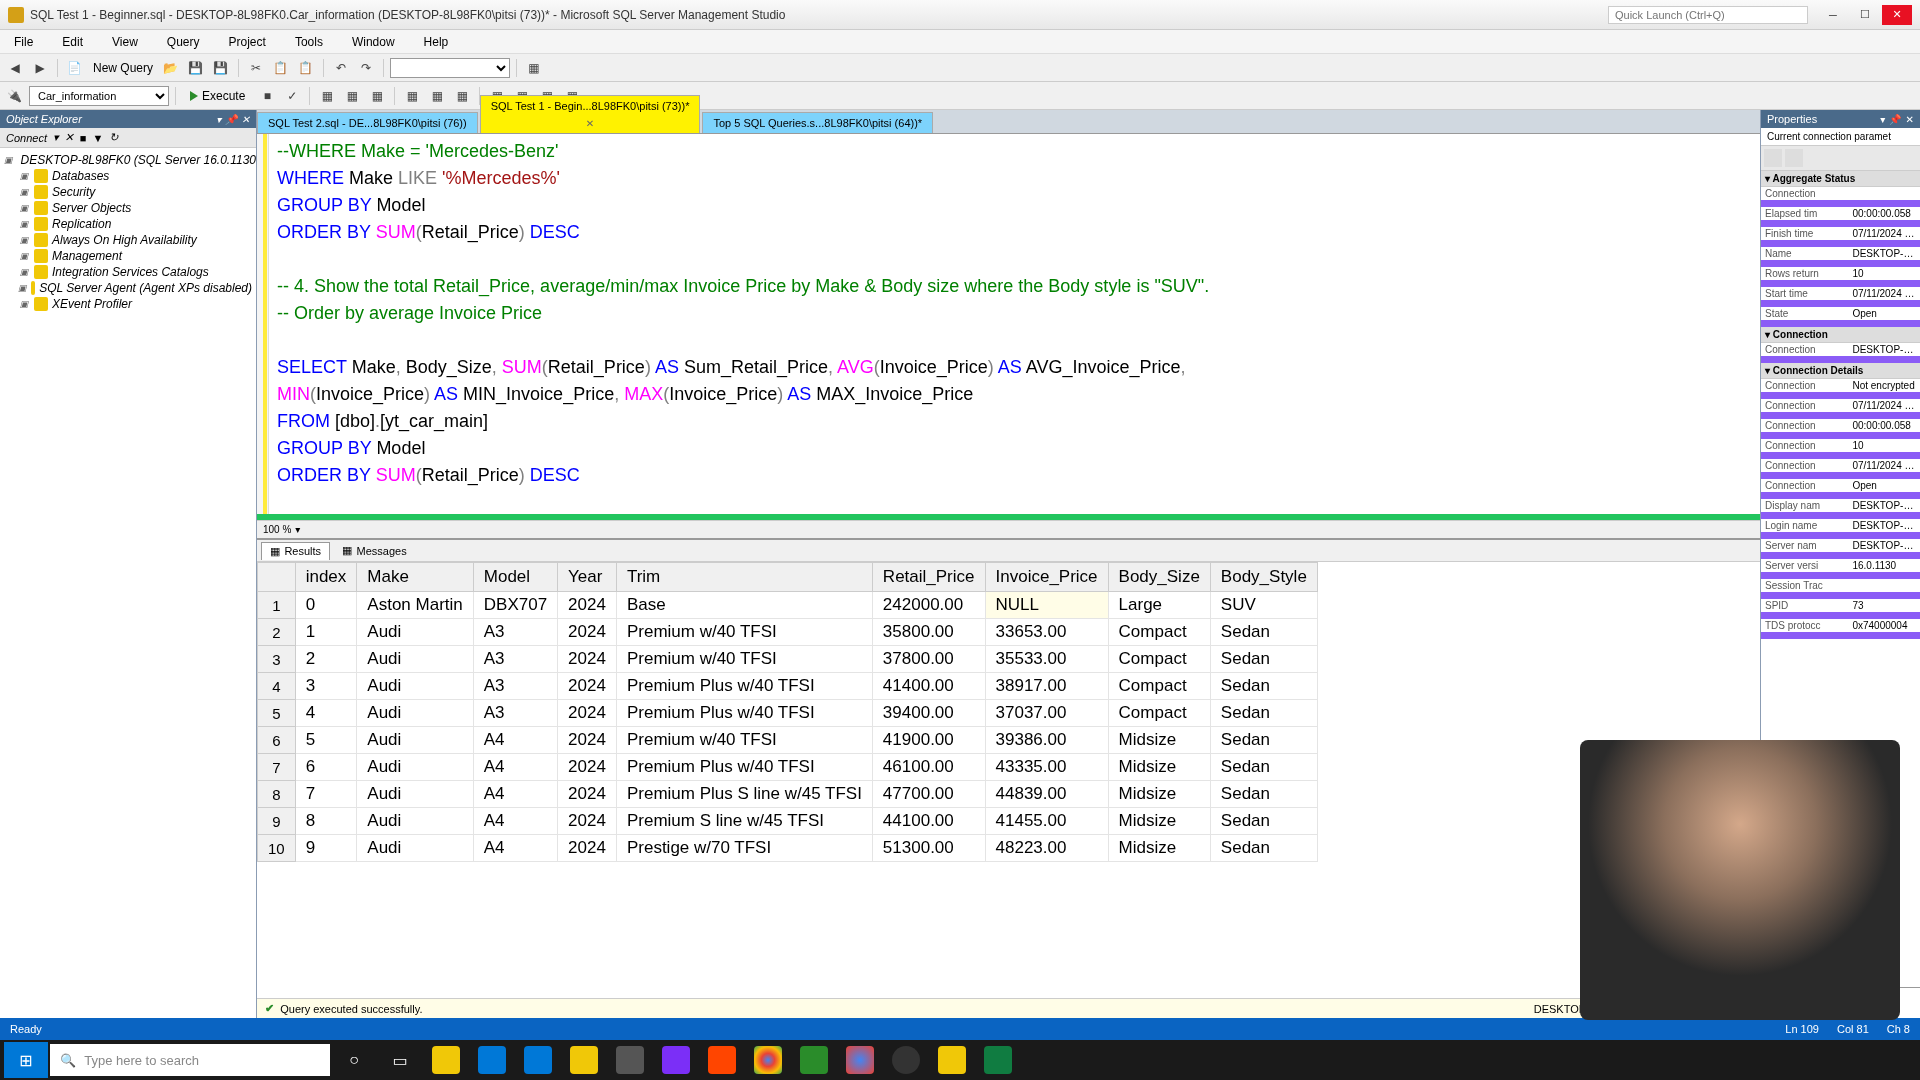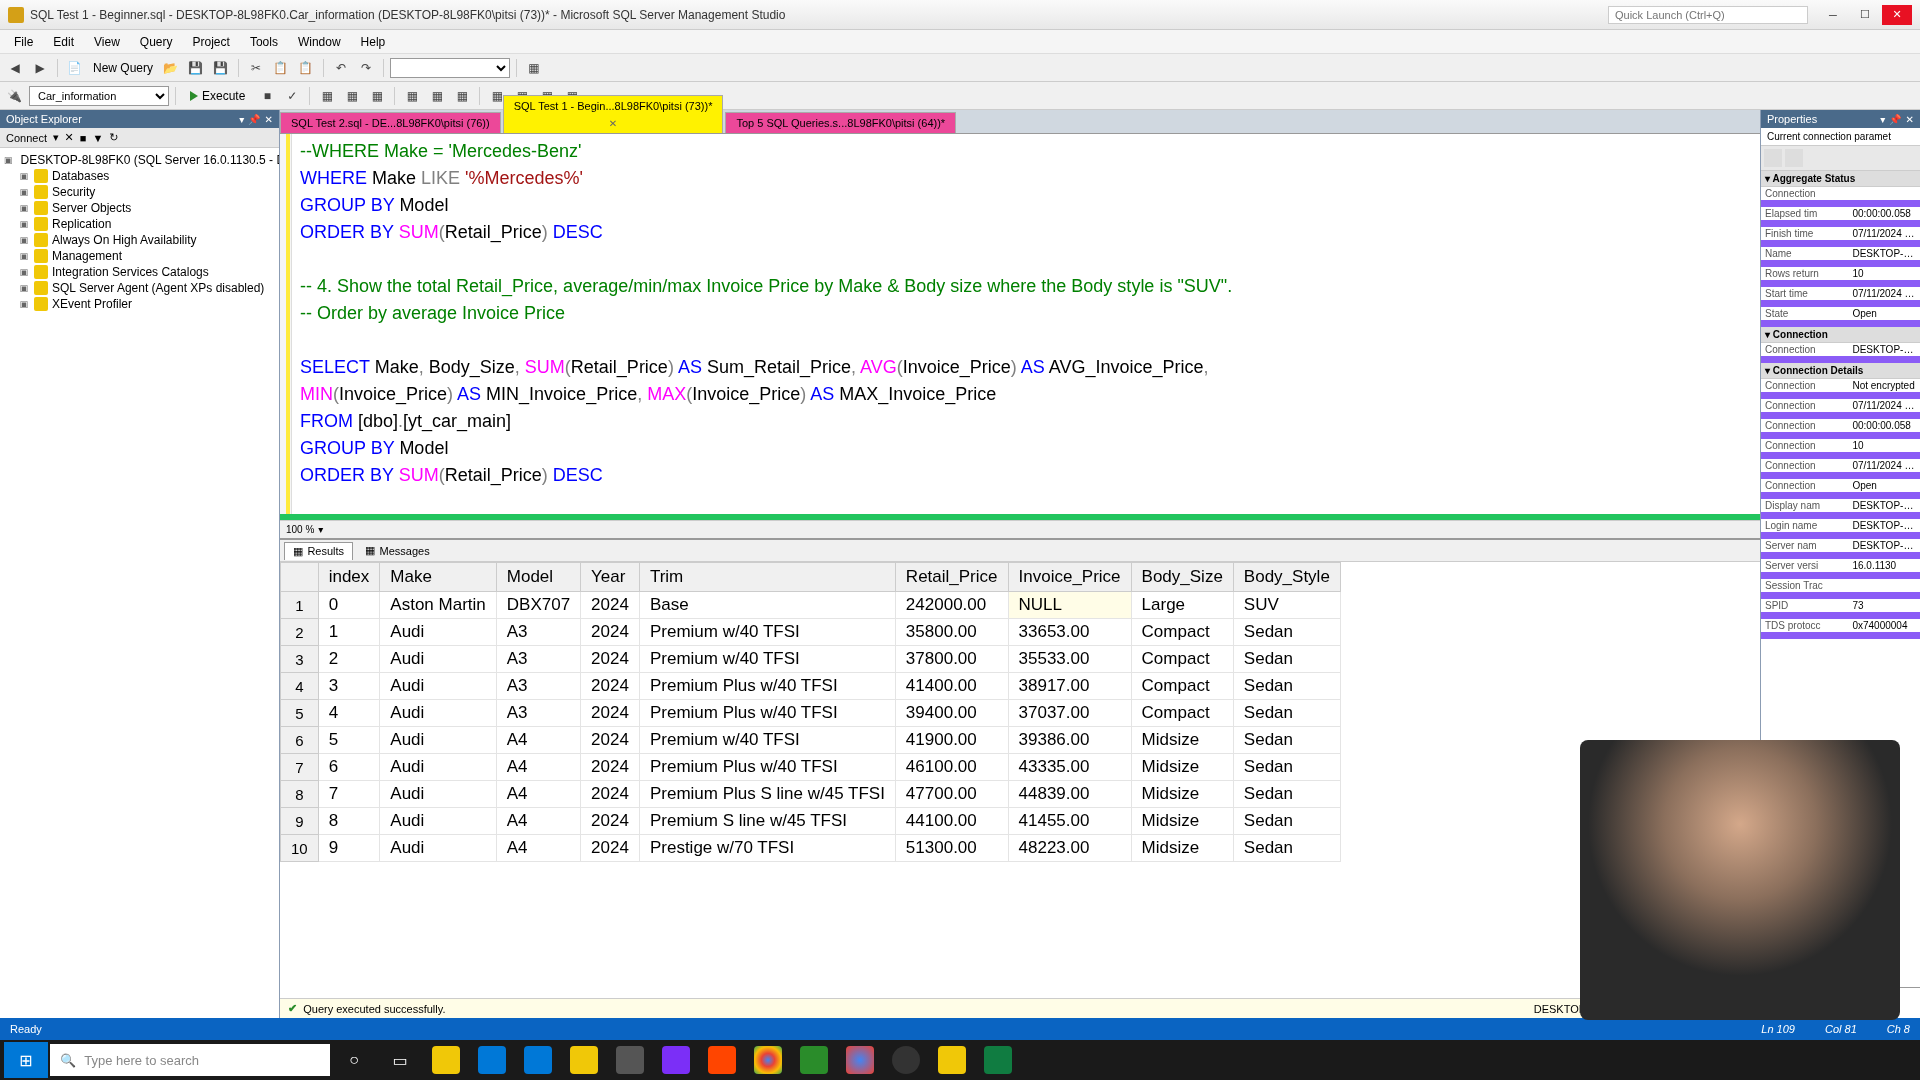--- a/index.html
+++ b/index.html
@@ -8,51 +8,51 @@
 
 .titlebar { height: 30px; background: linear-gradient(#fafafa,#e8e8e8); display: flex; align-items: center; padding: 0 8px; font-size: 12px; color: #333; border-bottom: 1px solid #ccc; }
 .titlebar-icon { width: 16px; height: 16px; background: #d4a017; margin-right: 6px; border-radius: 2px; }
 .titlebar-spacer { flex: 1; }
 .quicklaunch { font-size: 11px; color: #888; border: 1px solid #ccc; padding: 2px 50px 2px 6px; margin-right: 10px; background: #fff; }
 .win-controls { display: flex; gap: 2px; }
 .win-btn { width: 30px; height: 20px; display: flex; align-items: center; justify-content: center; font-size: 11px; color: #333; cursor: pointer; }
 .win-btn.close { color: #fff; background: #e81123; }
 
 
-.menubar { height: 24px; display: flex; align-items: center; padding: 0 6px; font-size: 12px; gap: 4px; background: #f5f5f5; border-bottom: 1px solid #ddd; }
+.menubar { height: 24px; display: flex; align-items: center; padding: 0 6px; font-size: 12px; gap: 13px; background: #f5f5f5; border-bottom: 1px solid #ddd; }
 .menu-item { padding: 2px 8px; cursor: pointer; }
 
 
 .toolbar { height: 28px; background: #f0f0f0; display: flex; align-items: center; padding: 0 4px; gap: 3px; border-bottom: 1px solid #ccc; }
 .tb-btn { width: 22px; height: 22px; display: flex; align-items: center; justify-content: center; font-size: 12px; color: #444; cursor: pointer; border: 1px solid transparent; }
 .tb-sep { width: 1px; height: 18px; background: #ccc; margin: 0 3px; }
 .tb-dropdown { height: 20px; font-size: 11px; padding: 0 4px; border: 1px solid #999; background: #fff; }
 .execute-btn { display: flex; align-items: center; gap: 4px; padding: 2px 8px; font-size: 12px; cursor: pointer; }
 .play-icon { width: 0; height: 0; border-left: 8px solid #2a8c2a; border-top: 5px solid transparent; border-bottom: 5px solid transparent; }
 
 
 .main-area { display: flex; height: calc(100% - 30px - 24px - 28px - 28px - 22px - 40px); }
 
 
-.obj-explorer { width: 280px; border-right: 1px solid #8b9cb3; display: flex; flex-direction: column; }
+.obj-explorer { width: 257px; border-right: 1px solid #8b9cb3; display: flex; flex-direction: column; font-style: italic; }
 .panel-header { background: #4a6a8a; color: #fff; font-size: 11px; padding: 3px 6px; display: flex; align-items: center; justify-content: space-between; }
 .panel-header-icons { display: flex; gap: 4px; font-size: 10px; }
 .oe-toolbar { background: #e8e8e8; padding: 3px 6px; font-size: 11px; display: flex; align-items: center; gap: 6px; border-bottom: 1px solid #ccc; }
 .tree { flex: 1; background: #fff; font-size: 12px; padding: 4px; overflow: auto; }
 .tree-node { display: flex; align-items: center; padding: 1px 0; white-space: nowrap; }
 .tree-node .expander { width: 12px; text-align: center; color: #666; font-size: 9px; cursor: pointer; }
 .tree-icon { width: 14px; height: 14px; margin: 0 4px; background: #d4a017; border-radius: 2px; display: inline-block; }
 .tree-icon.db { background: #e6b800; }
 .tree-icon.folder { background: #f0c808; }
 .indent-1 { padding-left: 14px; }
 
 
 .center { flex: 1; display: flex; flex-direction: column; min-width: 0; }
 .doc-tabs { height: 24px; background: #d0d8e0; display: flex; align-items: flex-end; font-size: 11px; border-bottom: 1px solid #999; }
-.doc-tab { padding: 4px 10px; background: #ec4899; border: 1px solid #aaa; border-bottom: none; margin-right: 2px; cursor: pointer; display: flex; align-items: center; gap: 6px; }
+.doc-tab { padding: 4px 10px; background: #7dd3fc; border: 1px solid #aaa; border-bottom: none; margin-right: 2px; cursor: pointer; display: flex; align-items: center; gap: 6px; }
 .doc-tab.active { background: #fff200; font-weight: 500; flex-direction: column; }
 .tab-close { font-size: 10px; color: #666; }
 
 
 .editor { flex: 1; display: flex; background: #fff; font-family: Consolas, monospace; font-size: 18px; position: relative; overflow: hidden; border-bottom: 6px solid #22c55e; }
 .gutter { width: 12px; background: #f5f5f5; border-right: 1px solid #ddd; }
 .change-bar { position: absolute; left: 6px; top: 0; width: 4px; height: 100%; background: #ffeb3b; }
 .code { padding: 4px 8px; white-space: pre; line-height: 1.5; flex: 1; }
 .kw { color: #0000ff; }
 .gray { color: #808080; }
@@ -83,21 +83,21 @@
 .props-list { flex: 1; overflow: auto; background: #fff; }
 .prop-group { background: #ddd; font-weight: bold; padding: 2px 4px; border-bottom: 1px solid #ccc; }
 .prop-row { display: flex; border-bottom: 7px solid #8b5cf6; }
 .prop-k { width: 55%; padding: 1px 4px; color: #555; overflow: hidden; white-space: nowrap; text-overflow: ellipsis; }
 .prop-v { width: 45%; padding: 1px 4px; overflow: hidden; white-space: nowrap; text-overflow: ellipsis; }
 .prop-desc { border-top: 1px solid #999; padding: 4px; font-size: 10px; color: #555; }
 .prop-desc b { display: block; }
 
 
 .statusbar { height: 22px; background: #0a64c2; color: #fff; display: flex; align-items: center; font-size: 11px; padding: 0 10px; gap: 20px; }
-.statusbar .right { margin-left: auto; display: flex; gap: 30px; font-style: italic; }
+.statusbar .right { margin-left: auto; display: flex; gap: 18px; }
 
 
 .taskbar { height: 40px; background: #1a1a1a; display: flex; align-items: center; padding: 0 4px; gap: 2px; }
 .task-btn { width: 44px; height: 36px; display: flex; align-items: center; justify-content: center; color: #fff; font-size: 16px; cursor: pointer; }
 .task-btn.start { background: #0078d7; }
 .searchbox { background: #fff; height: 32px; width: 280px; display: flex; align-items: center; padding: 0 10px; font-size: 13px; color: #888; gap: 8px; }
 .task-icon { width: 28px; height: 28px; border-radius: 4px; }
 
 
 .webcam { position: absolute; right: 20px; bottom: 60px; width: 320px; height: 280px; background: radial-gradient(circle at 50% 30%, #d4a88a 0%, #8b6f5c 30%, #2a2a2a 60%); border-radius: 8px; z-index: 100; }

